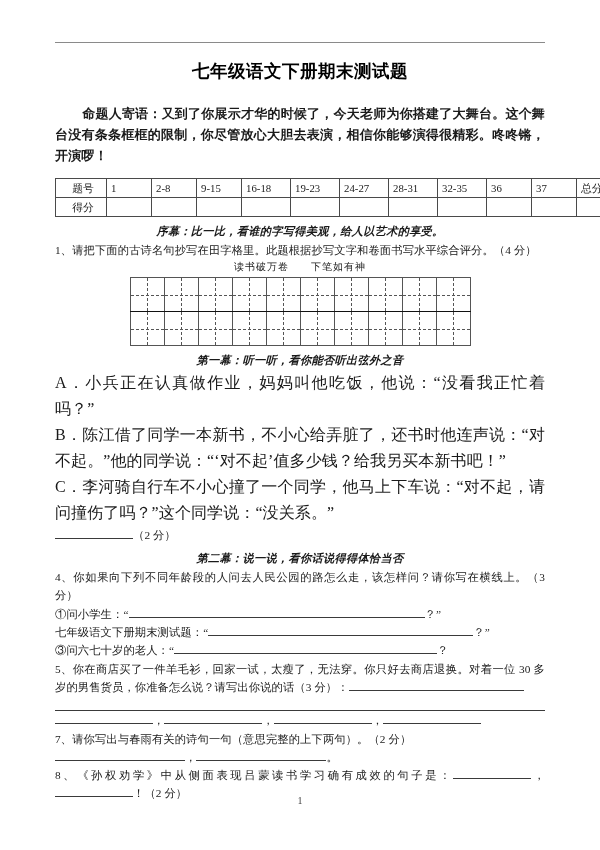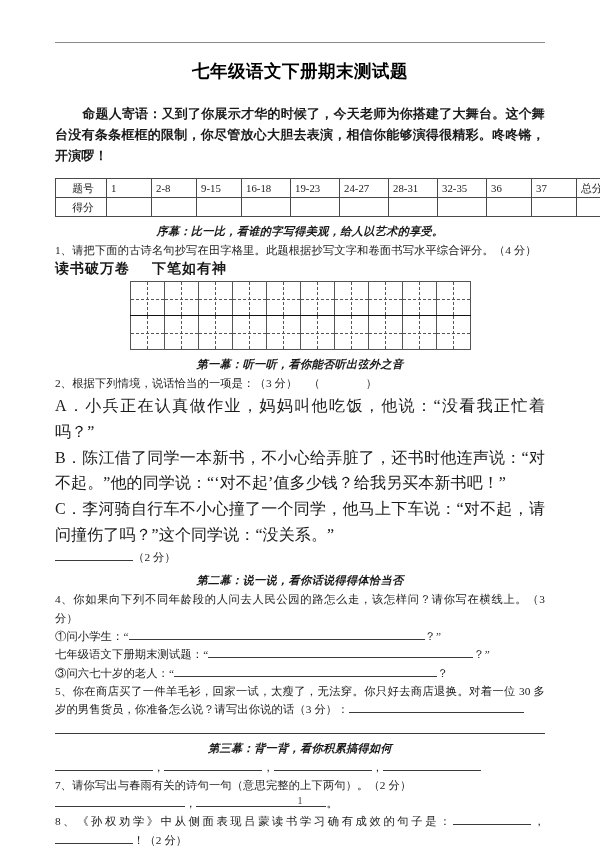--- a/index.html
+++ b/index.html
@@ -100,25 +100,24 @@
   }
   .opt {
     font-size: 16px;
     line-height: 1.62;
     margin: 0;
     text-align: justify;
     letter-spacing: 0.1px;
   }
 
   .center-poem {
-    text-align: left;
-    font-size: 14px;
+    text-align: center;
+    font-size: 10px;
     margin: 1px 0 3px 0;
     letter-spacing: 1px;
-    font-weight: bold;
   }
   .center-poem .gap { display: inline-block; width: 22px; }
 
   
   .grid-wrap {
     display: flex;
     justify-content: center;
     margin: 0 0 6px 0;
   }
   .tzg {
@@ -260,38 +259,36 @@
           <td></td>
           <td></td>
           <td></td>
         </tr>
       </tbody>
         </table>
     </div>
 
     <div class="scene">第一幕：听一听，看你能否听出弦外之音</div>
 
-    <p class="q">2、根据下列情境，说话恰当的一项是：（3 分）　（　　　　）</p>
     <p class="opt">A．小兵正在认真做作业，妈妈叫他吃饭，他说：“没看我正忙着吗？”</p>
     <p class="opt">B．陈江借了同学一本新书，不小心给弄脏了，还书时他连声说：“对不起。”他的同学说：“‘对不起’值多少钱？给我另买本新书吧！”</p>
     <p class="opt">C．李河骑自行车不小心撞了一个同学，他马上下车说：“对不起，请问撞伤了吗？”这个同学说：“没关系。”</p>
 
     <p class="q"><span class="blank b-xs"></span><span>（2 分）</span></p>
 
     <div class="scene">第二幕：说一说，看你话说得得体恰当否</div>
 
     <p class="q">4、你如果向下列不同年龄段的人问去人民公园的路怎么走，该怎样问？请你写在横线上。（3 分）</p>
     <p class="q"><span>①问小学生：“</span><span class="blank b-full"></span><span>？”</span></p>
     <p class="q"><span>七年级语文下册期末测试题：“</span><span class="blank b-xxl"></span><span>？”</span></p>
     <p class="q"><span>③问六七十岁的老人：“</span><span class="blank b-rest"></span><span>？</span></p>
 
     <p class="q"><span>5、你在商店买了一件羊毛衫，回家一试，太瘦了，无法穿。你只好去商店退换。对着一位 30 多岁的男售货员，你准备怎么说？请写出你说的话（3 分）：</span><span class="blank b-lg"></span></p>
     <div class="blank-row"></div>
 
-    <div class="scene">第三幕：背一背，看你积累搞得如何</div>
 
     <p class="q"><span class="blank b-sm"></span>，<span class="blank b-sm"></span>，<span class="blank b-sm"></span>，<span class="blank b-sm"></span></p>
 
     <p class="q">7、请你写出与春雨有关的诗句一句（意思完整的上下两句）。（2 分）</p>
     <p class="q"><span class="blank b-md"></span>，<span class="blank b-md"></span>。</p>
 
     <p class="q"><span>8、《孙权劝学》中从侧面表现吕蒙读书学习确有成效的句子是：</span><span class="blank b-xs"></span>，<span class="blank b-xs"></span><span>！（2 分）</span></p>
 
   </div>
 

